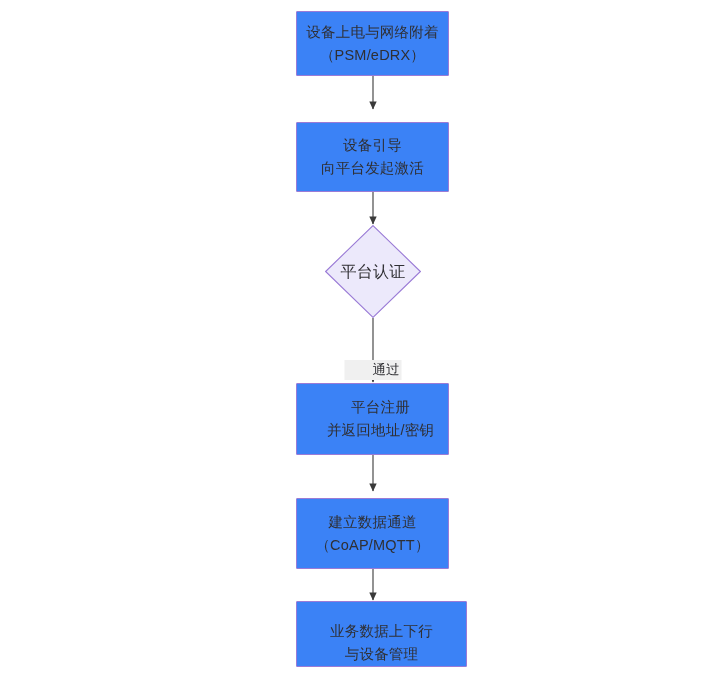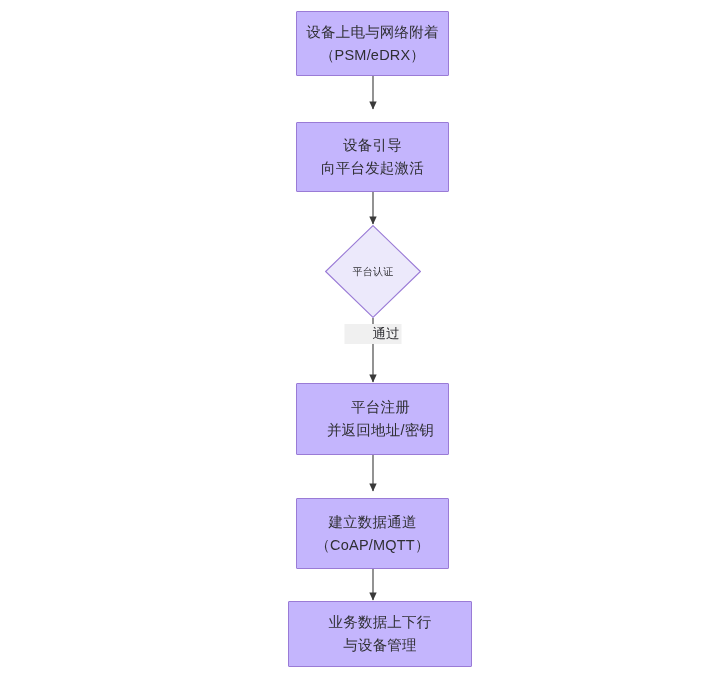--- a/index.html
+++ b/index.html
@@ -34,21 +34,21 @@
 
   .node {
     position: absolute;
     box-sizing: border-box;
     display: flex;
     align-items: center;
     justify-content: center;
   }
 
   .node-process {
-    background: #c4b5fd;
+    background: #3b82f6;
     border: 1px solid #9a7bd6;
     border-radius: 1px;
   }
 
   .node-label {
     color: #2f2f33;
     font-size: 14.5px;
     line-height: 23px;
     text-align: center;
     white-space: pre-line;
@@ -67,21 +67,21 @@
     left: 0;
     top: 0;
     width: 100%;
     height: 100%;
   }
 
   .decision-label {
     position: relative;
     z-index: 2;
     color: #2f2f33;
-    font-size: 10px;
+    font-size: 16px;
     line-height: 23px;
     text-align: center;
     letter-spacing: 0.2px;
   }
 
   .edge-label {
     position: absolute;
     background: #f0f0f0;
     color: #2f2f33;
     font-size: 13.5px;
@@ -124,30 +124,30 @@
 向平台发起激活</div>
   </div>
 
   <div class="node-decision" style="left:325px; top:225px; width:96px; height:93px;">
     <svg class="diamond-shape" viewBox="0 0 96 93" preserveAspectRatio="none">
       <polygon points="48,0.6 95.4,46.5 48,92.4 0.6,46.5" fill="#ece9fb" stroke="#9a7bd6" stroke-width="1.1"></polygon>
     </svg>
     <div class="decision-label">平台认证</div>
   </div>
 
-  <div class="edge-label" style="left:373px; top:324px;padding-left:28px;">通过</div>
+  <div class="edge-label" style="left:373px; top:360px;padding-left:28px;">通过</div>
 
   <div class="node node-process" style="left:296px; top:383px; width:153px; height:72px;padding-left:16px;">
     <div class="node-label">平台注册
 并返回地址/密钥</div>
   </div>
 
   <div class="node node-process" style="left:296px; top:492px; width:153px; height:71px;margin-top:6px;">
     <div class="node-label">建立数据通道
 （CoAP/MQTT）</div>
   </div>
 
-  <div class="node node-process" style="left:288px; top:601px; width:184px; height:66px;">
+  <div class="node node-process" style="left:296px; top:601px; width:171px; height:66px;align-items:flex-end;">
     <div class="node-label">业务数据上下行
 与设备管理</div>
   </div>
 
 </div>
 
 </body></html>

